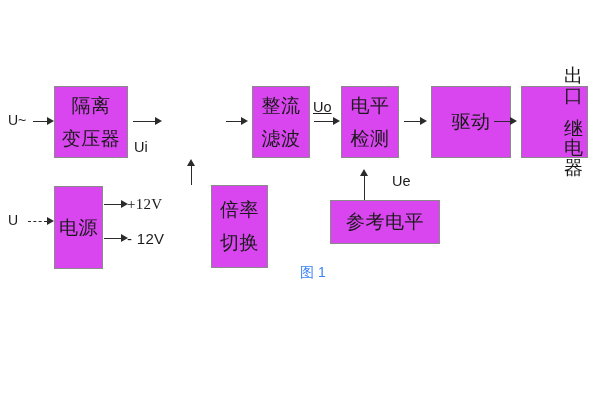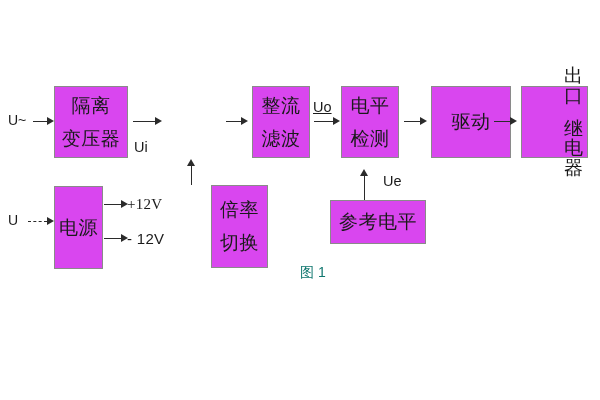--- a/index.html
+++ b/index.html
@@ -40,21 +40,21 @@
   .label {
     position: absolute;
     color: #1a1a1a;
     font-size: 14px;
     white-space: nowrap;
   }
   .label.sig { font-size: 14.5px; }
   .label.rail { font-size: 15px; letter-spacing: 0.3px; }
   .caption {
     position: absolute;
-    color: #0f766e;
+    color: #3b82f6;
     font-size: 14px;
     white-space: nowrap;
   }
 
   
   .hline {
     position: absolute;
     height: 0;
     border-top: 1.6px solid #2b2b2b;
   }
@@ -153,21 +153,21 @@
   <div class="box" style="left:163px; top:185px; width:57px; height:83px;margin-left:48px;">
     <span class="line1">倍率</span>
     <span class="line2">切换</span>
   </div>
 
   <div class="vline" style="left:191px; top:165px; height:20px;"></div>
   <div class="arrow-u" style="left:187px; top:159px;"></div>
 
   <div class="vline" style="left:364px; top:175px; height:25px;"></div>
   <div class="arrow-u" style="left:360px; top:169px;"></div>
-  <div class="label sig" style="left:383px; top:173px;">Ue</div>
+  <div class="label sig" style="left:392px; top:173px;">Ue</div>
 
-  <div class="box single" style="left:330px; top:200px; width:96px; height:44px;">
+  <div class="box single" style="left:330px; top:200px; width:110px; height:44px;">
     <span class="line1">参考电平</span>
   </div>
 
   <div class="caption" style="left:300px; top:264px;">图 1</div>
 
 </div>
 
 </body></html>

